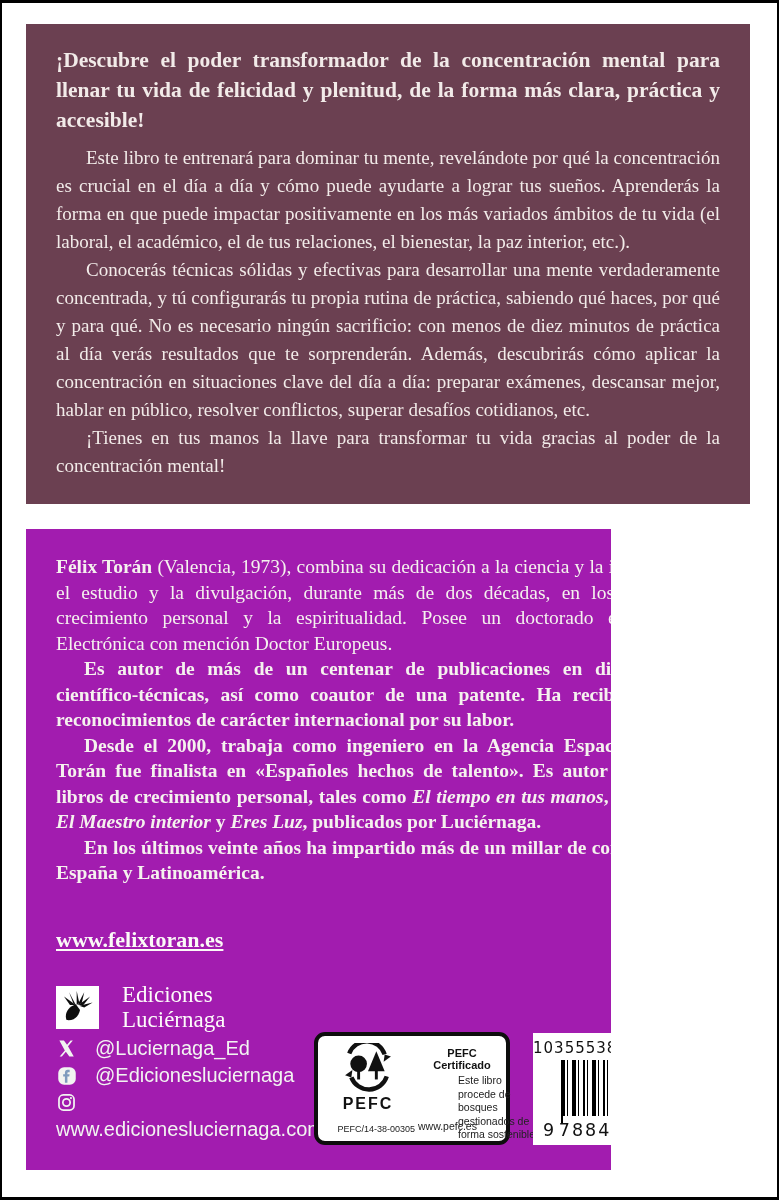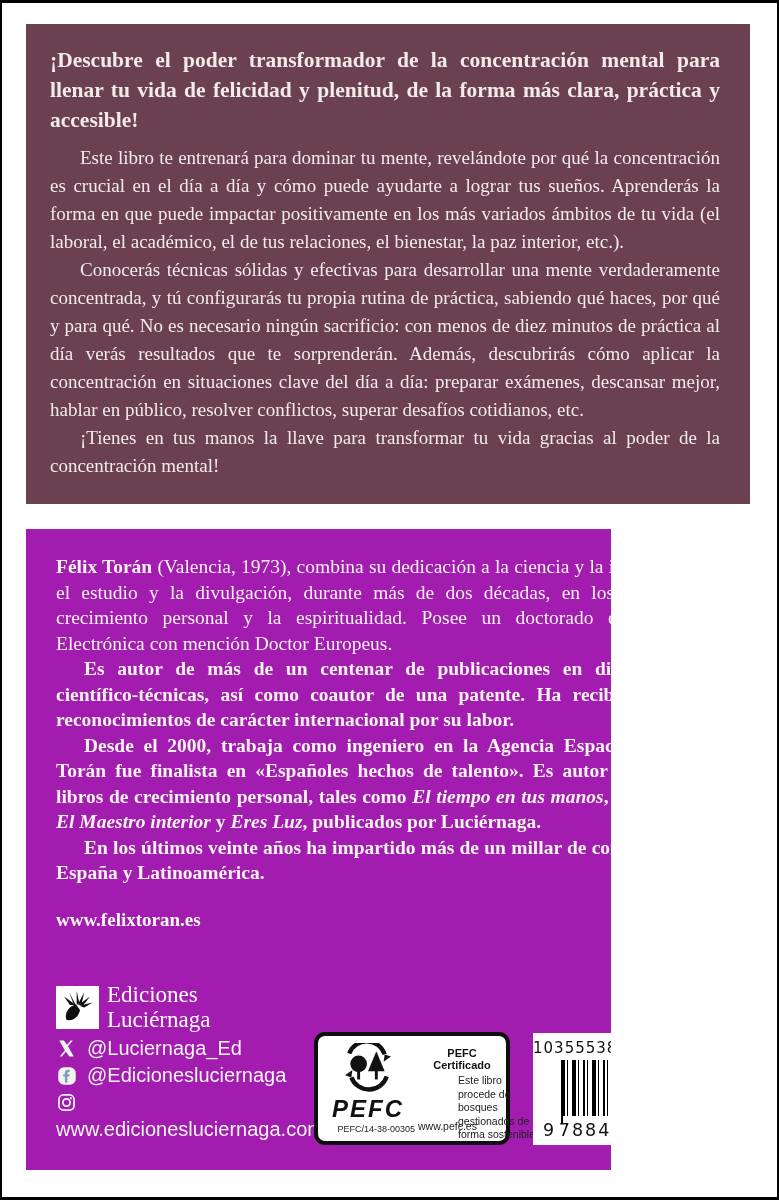--- a/index.html
+++ b/index.html
@@ -13,21 +13,21 @@
     overflow:hidden;
     font-family:"Liberation Serif", serif;
   }
   
   .synopsis{
     position:absolute;left:24px;top:21px;
     width:724px;height:480px;
     background:#6b4051;
     color:#f2ebe9;
     box-sizing:border-box;
-    padding:21px 30px 14px 24px;
+    padding:21px 30px 14px 30px;
     overflow:hidden;
   }
   .synopsis p{
     margin:0;
     font-size:19px;
     line-height:28px;
     text-align:justify;
   }
   .synopsis p.intro{
     font-weight:bold;
@@ -51,58 +51,58 @@
   .bio-text p{
     margin:0;
     font-size:19.5px;
     line-height:25.5px;
     text-align:justify;
   }
   .bio-text .ind{text-indent:28px;font-weight:bold;}
   .b{font-weight:bold;}
   .it{font-style:italic;}
   .website{
-    position:absolute;left:30px;top:380px;
-    font-weight:bold;font-size:19px;color:#fbfaf7;
+    position:absolute;left:30px;top:398px;
+    font-weight:bold;font-size:22px;color:#fbfaf7;text-decoration:underline;
   }
   
   .publisher{
     position:absolute;left:30px;top:453px;
-    display:flex;gap:8px;align-items:center;
+    display:flex;gap:23px;align-items:center;
   }
   .logo-sq{
     width:43px;height:43px;background:#ffffff;
     display:flex;align-items:center;justify-content:center;
   }
   .pub-name{
     font-size:23px;line-height:25px;color:#fdfcfa;
   }
   
   .social{
     position:absolute;left:30px;top:506px;
     font-family:"Liberation Sans", sans-serif;
     font-size:20px;color:#f2f4f1;
   }
   .srow{
-    display:flex;align-items:center;gap:10px;height:27px;
+    display:flex;align-items:center;gap:18px;height:27px;
   }
   .sicon{width:21px;height:21px;display:flex;align-items:center;justify-content:center;flex:0 0 21px;}
   
   .pefc-box{
     position:absolute;left:288px;top:503px;
     width:196px;height:113px;
     background:#ffffff;
     border:4px solid #0d0d0d;
     border-radius:11px;
     box-sizing:border-box;
     color:#2a2a2a;
     font-family:"Liberation Sans", sans-serif;
   }
   .pefc-left{position:absolute;left:7px;top:7px;width:86px;text-align:center;}
-  .pefc-word{font-weight:bold;font-size:24px;letter-spacing:2px;color:#111;margin-top:-2px;font-style:italic;}
+  .pefc-word{font-weight:bold;font-size:16px;letter-spacing:2px;color:#111;margin-top:-2px;}
   .pefc-license{position:absolute;left:5px;bottom:7px;width:92px;font-size:9px;color:#222;text-align:right;}
   .pefc-title{position:absolute;left:100px;top:11px;font-size:11px;font-weight:bold;color:#111;text-align:center;}
   .pefc-body{position:absolute;left:100px;top:38px;width:84px;font-size:10.5px;line-height:13.5px;color:#222;margin-left:40px;}
   .pefc-url{position:absolute;left:100px;bottom:9px;font-size:10.5px;color:#222;}
   
   .barcode-box{
     position:absolute;left:507px;top:504px;
     width:196px;height:112px;
     background:#ffffff;
     font-family:"DejaVu Sans", sans-serif;

